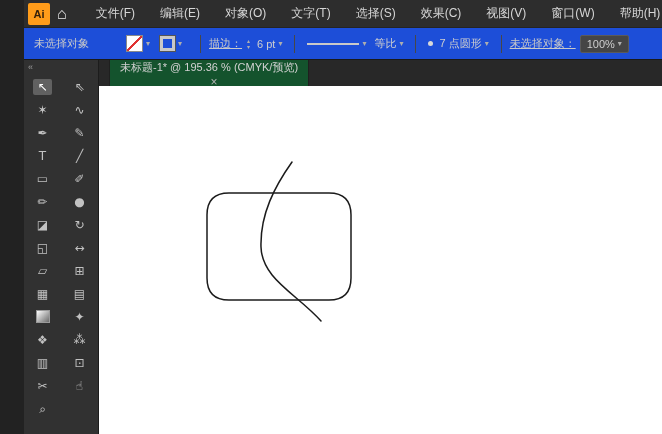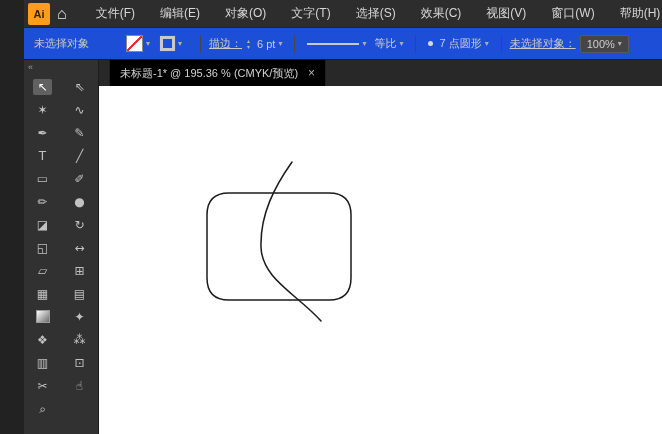--- a/index.html
+++ b/index.html
@@ -47,22 +47,22 @@
   .tool { display:flex; align-items:center; justify-content:center; }
   .tglyph { color:#c2c2c2; font-size:12px; font-family:"DejaVu Sans",sans-serif; line-height:1;
     padding:2px 4px; }
   .tool.active .tglyph { background:#616161; color:#ffffff; border-radius:2px; }
   [data-name="gradient-tool-icon"] { width:14px; height:13px; padding:0;
     background:linear-gradient(135deg,#ffffff 0%,#6a6a6a 100%); border:1px solid #9a9a9a; }
 
   
   .docarea { flex:1; display:flex; flex-direction:column; min-width:0; }
   .tabbar { height:26px; flex:0 0 26px; background:#282828; display:flex; align-items:flex-end; }
-  .tab { background:#000000; height:26px; display:flex; align-items:center; padding:0 10px;
-    margin-left:10px; border-right:1px solid #1f1f1f; border-left:1px solid #1f1f1f; }
+  .tab { background:#14532d; height:26px; display:flex; align-items:center; padding:0 10px;
+    margin-left:10px; border-right:1px solid #1f1f1f; border-left:1px solid #1f1f1f;flex-direction:column; }
   .tab-title { color:#d2d2d2; font-size:11px; white-space:nowrap; }
   .tab-close { color:#b2b2b2; font-size:12px; margin-left:10px; }
   .canvas { flex:1; background:#ffffff; position:relative; }
   .canvas svg { position:absolute; inset:0; width:100%; height:100%; }
   .shape { fill:none; stroke:#1b1b1b; stroke-width:1.5; stroke-linecap:round; }
 </style>
 </head>
 <body>
 
 <div class="app" data-name="illustrator-window">

